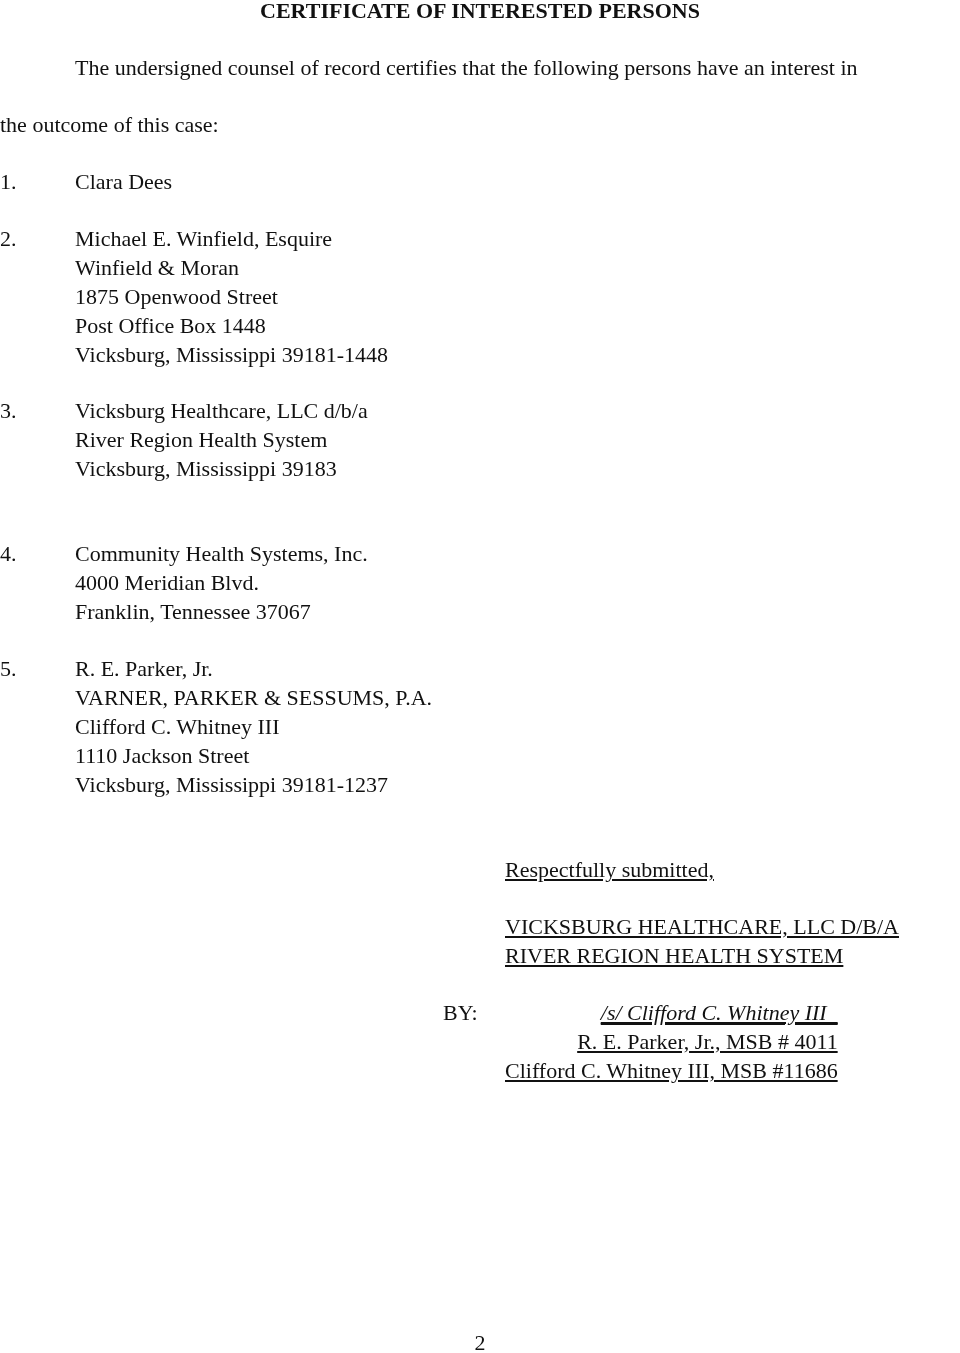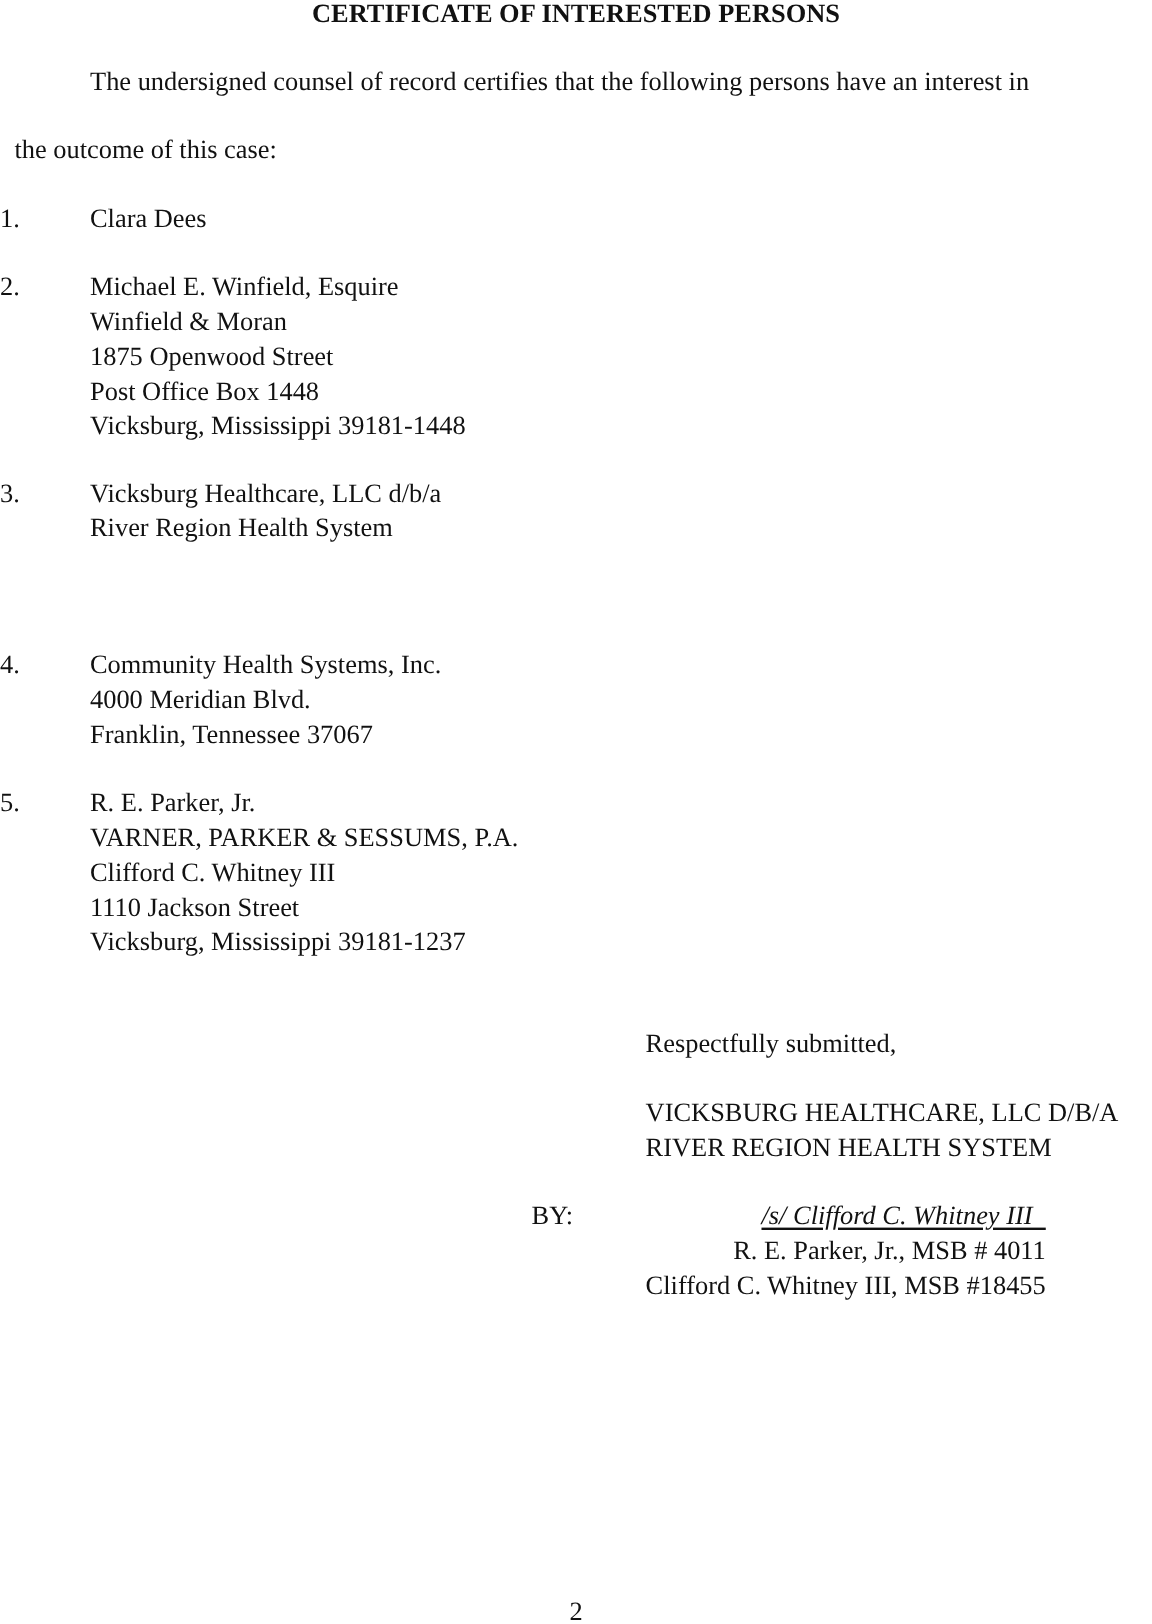--- a/index.html
+++ b/index.html
@@ -20,28 +20,28 @@
     .abs { position: absolute; white-space: nowrap; }
     .title {
       top: -4px;
       left: 0;
       width: 960px;
       text-align: center;
       font-weight: bold;
       font-size: 22px;
     }
     .intro-1 { top: 53px; left: 75px; }
-    .intro-2 { top: 110px; left: 0; margin-left: 12px; }
+    .intro-2 { top: 110px; left: 0; }
 
     .item { position: absolute; left: 0; }
     .item .num { position: absolute; left: 0; top: 0; }
     .item .lines { position: absolute; left: 75px; top: 0; }
     .item .line { display: block; white-space: nowrap; height: 29px; }
 
-    .sig-block { position: absolute; left: 538px; }
+    .sig-block { position: absolute; left: 505px; text-decoration: underline; }
     .sig-block .line { display: block; white-space: nowrap; height: 29px; }
     .by-label { position: absolute; left: 443px; }
     .signature {
       font-style: italic;
       text-decoration: underline;
       text-underline-offset: 3px;
     }
     .page-number {
       position: absolute;
       top: 1328px;
@@ -76,20 +76,21 @@
       <span class="line">Post Office Box 1448</span>
       <span class="line">Vicksburg, Mississippi 39181-1448</span>
     </div>
   </div>
 
   <div class="item" style="top:396px;">
     <span class="num">3.</span>
     <div class="lines">
       <span class="line">Vicksburg Healthcare, LLC d/b/a</span>
       <span class="line">River Region Health System</span>
+      <span class="line">Vicksburg, Mississippi 39183</span>
     </div>
   </div>
 
   <div class="item" style="top:539px;">
     <span class="num">4.</span>
     <div class="lines">
       <span class="line">Community Health Systems, Inc.</span>
       <span class="line">4000 Meridian Blvd.</span>
       <span class="line">Franklin, Tennessee 37067</span>
     </div>
@@ -113,18 +114,18 @@
   <div class="sig-block" style="top:912px;">
     <span class="line">VICKSBURG HEALTHCARE, LLC D/B/A</span>
     <span class="line">RIVER REGION HEALTH SYSTEM</span>
   </div>
 
   <span class="abs by-label" style="top:998px;">BY:</span>
 
   <div class="sig-block" style="top:998px;text-align:right;">
     <span class="line"><span class="signature" style="white-space:pre;">/s/ Clifford C. Whitney III  </span></span>
     <span class="line">R. E. Parker, Jr., MSB # 4011</span>
-    <span class="line">Clifford C. Whitney III, MSB #18455</span>
+    <span class="line">Clifford C. Whitney III, MSB #11686</span>
   </div>
 
   <div class="page-number">2</div>
 
 </div>
 
 </body></html>

